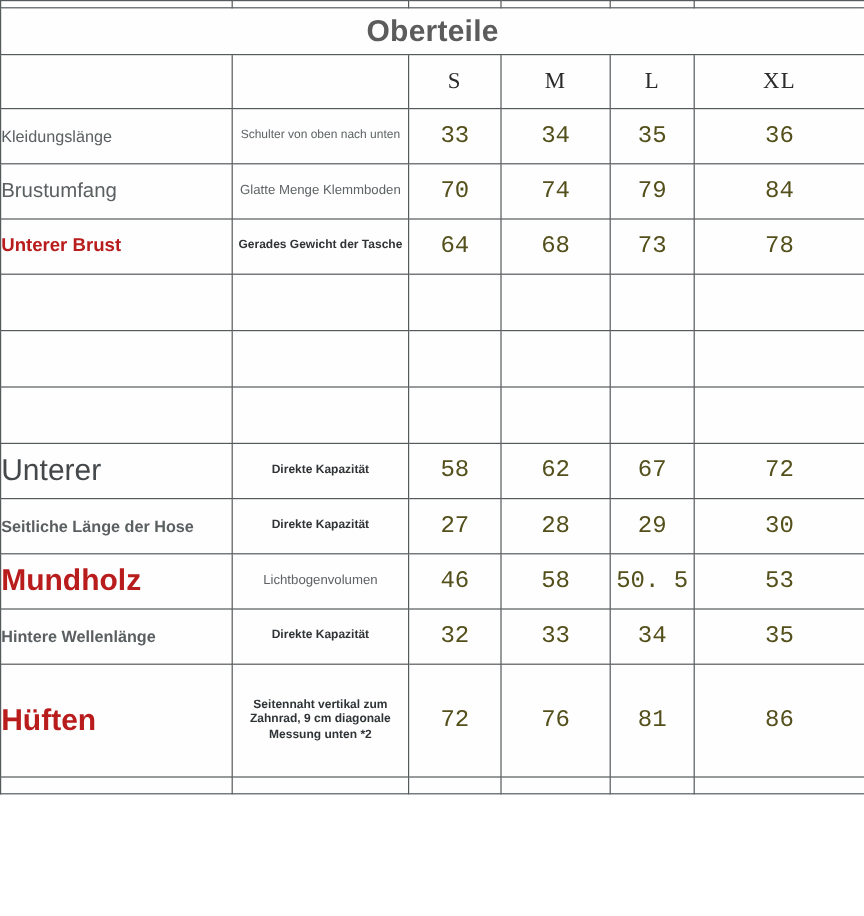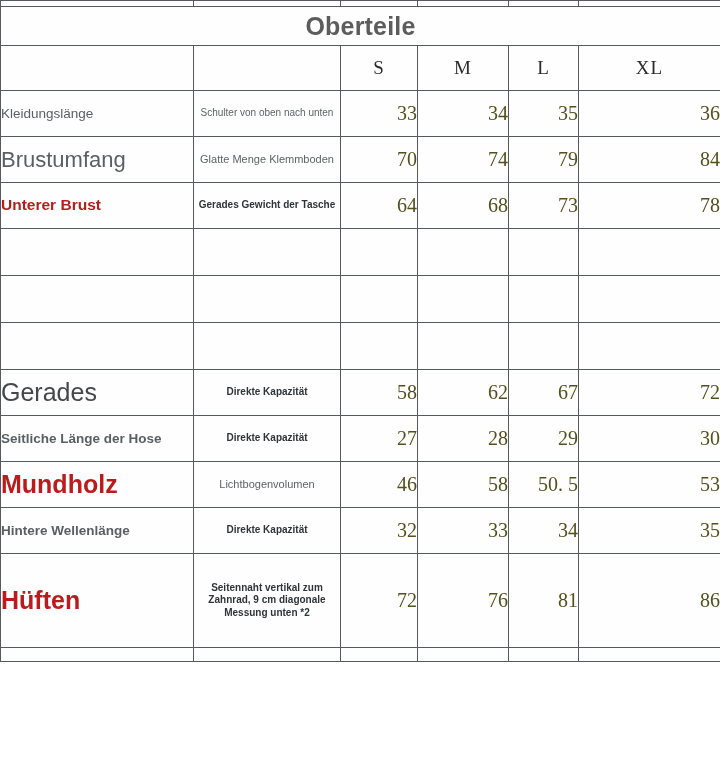--- a/index.html
+++ b/index.html
@@ -73,41 +73,41 @@
 
   
   .label-cell {
     padding: 0 0 0 7px;
     color: #5a5f61;
     line-height: 1.18;
   }
   .label-cell.w-bold   { font-weight: bold; }
   .label-cell.sz-13    { font-size: 13.5px; }
   .label-cell.sz-15    { font-size: 15.5px; }
-  .label-cell.sz-17    { font-size: 22px; }
+  .label-cell.sz-17    { font-size: 17px; }
   .label-cell.sz-25    { font-size: 25px; }
   .label-cell.dark     { color: #b91c1c; }
   .label-cell.mid      { color: #44484a; }
 
   
   .desc-cell {
     text-align: center;
     color: #5e6365;
     font-size: 10px;
     line-height: 1.25;
     padding: 2px 4px;
   }
   .desc-cell.bold { font-weight: bold; color: #303436; margin-left: 28px; }
   .desc-cell.tiny { font-size: 11px; }
 
   
   td.val {
     background: #fcee04;
-    text-align: right;
-    font-family: Liberation Serif, serif;
+    text-align: center;
+    font-family: Liberation Mono, monospace;
     font-size: 20px;
     color: #54501c;
     border-color: #6d6a22;
   }
   td.val.blank { color: transparent; }
 
   
   .h-top    { height: 6px;  }
   .h-std    { height: 46px; }
   .h-empty  { height: 47px; }
@@ -198,21 +198,21 @@
         <td class="label-cell"></td>
         <td class="desc-cell"></td>
         <td class="val"></td>
         <td class="val"></td>
         <td class="val"></td>
         <td class="val"></td>
       </tr>
 
 
       <tr class="h-std">
-        <td class="label-cell sz-25 mid">Gerades</td>
+        <td class="label-cell sz-25 mid">Unterer</td>
         <td class="desc-cell bold">Direkte Kapazität</td>
         <td class="val">58</td>
         <td class="val">62</td>
         <td class="val">67</td>
         <td class="val">72</td>
       </tr>
 
       <tr class="h-std">
         <td class="label-cell sz-13 w-bold">Seitliche Länge der Hose</td>
         <td class="desc-cell bold">Direkte Kapazität</td>

